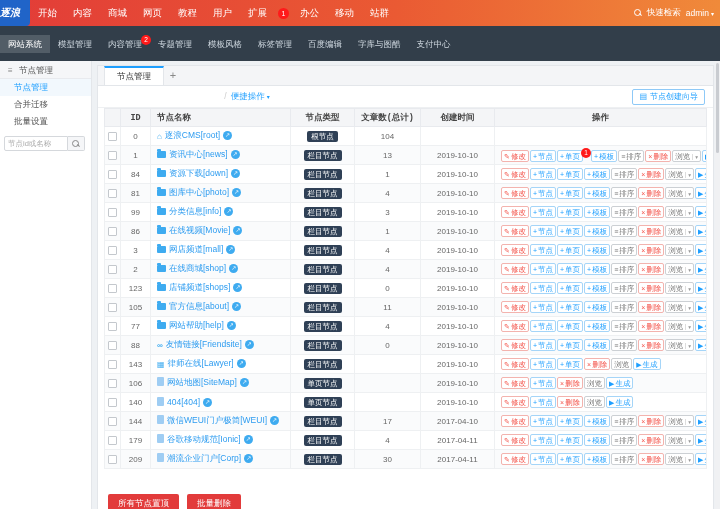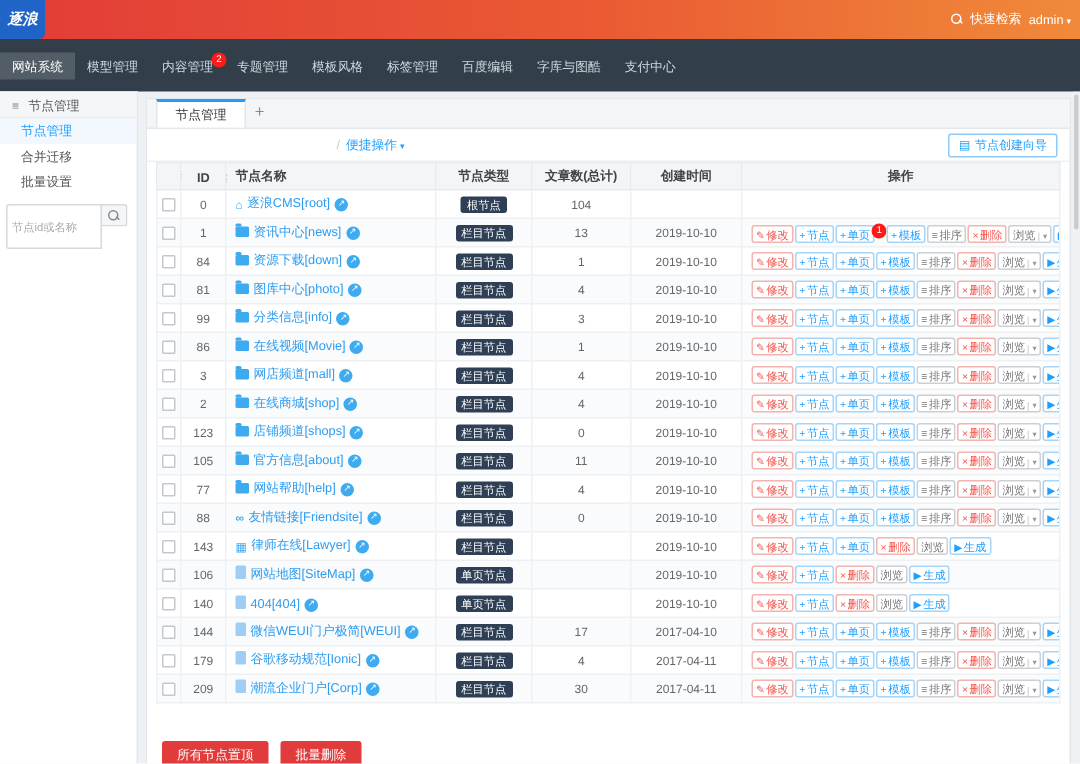--- a/index.html
+++ b/index.html
@@ -10,21 +10,21 @@
   }
 
   
   .topbar{
     height:26px; display:flex; align-items:center;
     background:linear-gradient(90deg,#e23c38 0%,#ea5a33 55%,#f08a3a 100%);
     position:relative; padding-right:6px;
   }
   .logo{
     width:30px; height:26px; background:#2064c8; color:#fff;
-    display:flex; align-items:center; justify-content:center;
+    display:flex; align-items:center; 
     font-size:10px; font-style:italic; font-weight:bold; border-radius:0 0 4px 0;
     flex:0 0 auto; cursor:pointer;
   }
   .topmenu{ display:flex; align-items:center; height:100%; }
   .tm{
     color:#fff; font-size:9.5px; padding:0 8px; line-height:26px; height:26px;
     text-decoration:none; cursor:pointer; white-space:nowrap;
   }
   .nav-badge{
     background:#ff1a1a; color:#fff; font-size:7px; min-width:11px; height:11px;
@@ -67,21 +67,21 @@
     background:#f5f6f8; border-bottom:1px solid #e8eaee;
   }
   .sb-title .bars{ display:inline-block; width:8px; margin-right:3px; color:#888; font-size:8px; }
   .sb-item{
     display:block; height:17px; line-height:17px; padding-left:14px; font-size:8.5px;
     color:#555; text-decoration:none; cursor:pointer;
   }
   .sb-item.active{ color:#1e9fff; background:#f2f8fd; }
   .sb-search{ display:flex; margin:6px 4px 0 4px; }
   .sb-search input{
-    width:64px; height:30px; border:1px solid #d5d8dc; font-size:7.5px; padding:0 3px;
+    width:64px; height:15px; border:1px solid #d5d8dc; font-size:7.5px; padding:0 3px;
     outline:none; color:#333; border-radius:2px 0 0 2px;
   }
   .sb-search input::placeholder{ color:#aaa; }
   .sb-search button{
     width:17px; height:15px; border:1px solid #d5d8dc; border-left:none; background:#f5f6f8;
     cursor:pointer; border-radius:0 2px 2px 0; position:relative;
   }
   .mag2{ position:absolute; left:4px; top:3px; width:8px; height:8px; }
   .mag2::before{ content:""; position:absolute; left:0; top:0; width:5px; height:5px;
     border:1px solid #888; border-radius:50%; }
@@ -114,21 +114,21 @@
     font-size:8px; height:16px; line-height:14px; padding:0 6px; border-radius:2px; cursor:pointer;
     display:flex; align-items:center; gap:3px;
   }
   .grid-ico{ font-size:8px; line-height:8px; }
 
   
   .tbl-wrap{ padding:0 6px; flex:1 1 auto; }
   table{ width:100%; border-collapse:collapse; table-layout:fixed; }
   thead th{
     background:#f4f5f7; border:1px solid #e8eaee; height:18px; font-size:8.5px; color:#444;
-    font-weight:bold; text-align:center; padding:0 2px; overflow:hidden; white-space:nowrap;
+    font-weight:bold; text-align:center; padding:0 2px; overflow:hidden; white-space:nowrap;font-family:Liberation Mono, monospace;
   }
   thead th.al{ text-align:left; padding-left:6px; }
   tbody td{
     border:1px solid #eef0f2; height:19px; font-size:8px; color:#666; text-align:center;
     padding:0 2px; overflow:hidden; white-space:nowrap;
   }
   tbody tr:nth-child(even){ background:#fafbfc; }
   td.al{ text-align:left; padding-left:6px; }
   .cb{
     display:inline-block; width:9px; height:9px; border:1px solid #c4c8cd; background:#fff;
@@ -176,20 +176,33 @@
   .vscroll{ position:absolute; right:0; top:0; width:5px; height:465px; background:#f0f1f3; }
   .vscroll .thumb{ position:absolute; top:2px; left:1px; width:3px; height:90px; background:#c9ccd1; border-radius:2px; cursor:pointer; }
 </style>
 </head>
 <body>
 
 <header class="topbar">
   <div class="logo">
     <span>逐浪</span>
   </div>
+  <nav class="topmenu">
+    <a class="tm">开始</a>
+    <a class="tm">内容</a>
+    <a class="tm">商城</a>
+    <a class="tm">网页</a>
+    <a class="tm">教程</a>
+    <a class="tm">用户</a>
+    <a class="tm">扩展</a>
+    <span class="nav-badge">1</span>
+    <a class="tm">办公</a>
+    <a class="tm">移动</a>
+    <a class="tm">站群</a>
+  </nav>
   <div class="topbar-right">
     <span class="mag"></span>
     <span>快速检索</span>
     <span class="user-chip">admin</span>
   </div>
 </header>
 
 <nav class="subnav">
   <a class="sn active"><span>网站系统</span></a>
   <a class="sn"><span>模型管理</span></a>

